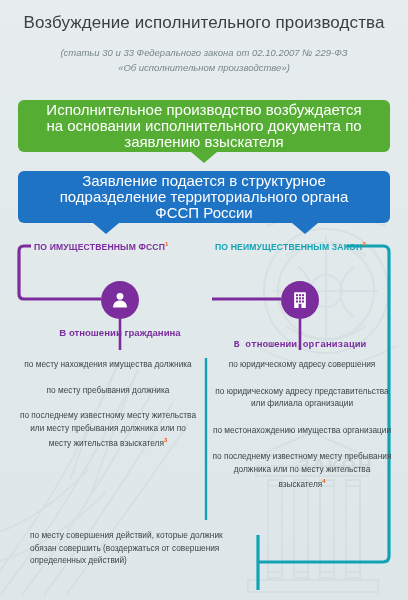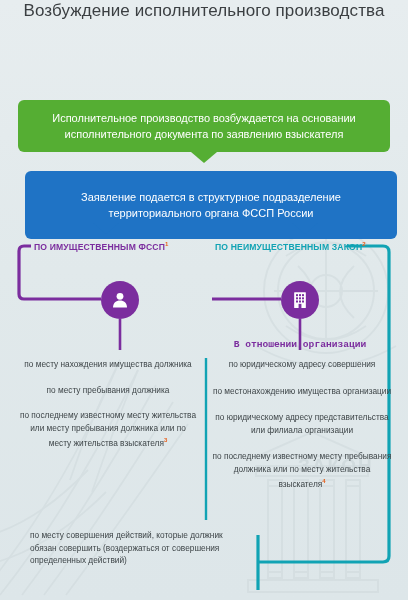--- a/index.html
+++ b/index.html
@@ -57,20 +57,21 @@
     letter-spacing: 2px;
     color: #cfd9dc;
     opacity: 0.85;
   }
 
   
   .header {
     position: absolute;
     top: 0; left: 0; right: 0;
     text-align: center;
+    padding-top: 12px;
   }
   .page-title {
     font-size: 17px;
     color: #3b3f42;
     letter-spacing: 0.1px;
     font-weight: normal;
     margin: 0;
     line-height: 22px;
   }
   .subtitle {
@@ -82,39 +83,38 @@
   }
 
   
   .banner {
     position: absolute;
     left: 18px;
     width: 372px;
     box-sizing: border-box;
     color: #ffffff;
     text-align: center;
-    font-size: 11px;
+    font-size: 15px;
     line-height: 16px;
     display: flex;
     align-items: center;
     justify-content: center;
     padding: 0 26px;
   }
   .banner-green {
     top: 100px;
     height: 52px;
     background: #55ae33;
     border-radius: 6px;
   }
   .banner-blue {
     top: 171px;
-    height: 68px;
+    height: 52px;
     background: #1f73c5;
     border-radius: 6px;
-    margin-left: 7px;
   }
   .arrow {
     position: absolute;
     width: 0; height: 0;
     border-left: 13px solid transparent;
     border-right: 13px solid transparent;
   }
   .arrow-green {
     top: 152px;
     left: 191px;
@@ -265,20 +265,24 @@
       <rect x="108" y="50" width="14" height="98"></rect>
       <path d="M30 56 L44 56 M56 56 L70 56 M82 56 L96 56 M108 56 L122 56"></path>
       <path d="M30 142 L44 142 M56 142 L70 142 M82 142 L96 142 M108 142 L122 142"></path>
     </g>
   </svg>
 
   <div class="watermark wm-text">ЗАКОН</div>
 
   <div class="header">
     <h1 class="page-title">Возбуждение исполнительного производства</h1>
+    <div class="subtitle">
+      <div>(статьи 30 и 33 Федерального закона от 02.10.2007 № 229-ФЗ</div>
+      <div>«Об исполнительном производстве»)</div>
+    </div>
   </div>
 
   <div class="banner banner-green">
     <span>Исполнительное производство возбуждается на основании исполнительного документа по заявлению взыскателя</span>
   </div>
   <div class="arrow arrow-green"></div>
 
   <div class="banner banner-blue">
     <span>Заявление подается в структурное подразделение территориального органа ФССП России</span>
   </div>
@@ -325,30 +329,31 @@
         <rect x="10.8" y="8.8" width="2.4" height="2.4"></rect>
         <rect x="14.4" y="8.8" width="2.4" height="2.4"></rect>
         <rect x="7.2" y="12.6" width="2.4" height="2.4"></rect>
         <rect x="10.8" y="12.6" width="2.4" height="2.4"></rect>
         <rect x="14.4" y="12.6" width="2.4" height="2.4"></rect>
         <rect x="10.3" y="16.6" width="3.4" height="5"></rect>
       </g>
     </svg>
   </div>
 
+  <div class="icon-caption icon-caption-left">В отношении гражданина</div>
   <div class="icon-caption icon-caption-right">В отношении организации</div>
 
   <div class="col col-left">
     <div class="list-item">по месту нахождения имущества должника</div>
     <div class="list-item">по месту пребывания должника</div>
     <div class="list-item"><span>по последнему известному месту жительства или месту пребывания должника или по месту жительства взыскателя</span><span class="sup">3</span></div>
   </div>
 
   <div class="col col-right">
     <div class="list-item">по юридическому адресу совершения</div>
+    <div class="list-item">по юридическому адресу представительства или филиала организации</div>
     <div class="list-item">по местонахождению имущества организации</div>
-    <div class="list-item">по юридическому адресу представительства или филиала организации</div>
     <div class="list-item"><span>по последнему известному месту пребывания должника или по месту жительства взыскателя</span><span class="sup">4</span></div>
   </div>
 
   <div class="bottom-block">по месту совершения действий, которые должник обязан совершить (воздержаться от совершения определенных действий)</div>
 
 </div>
 
 </body></html>

